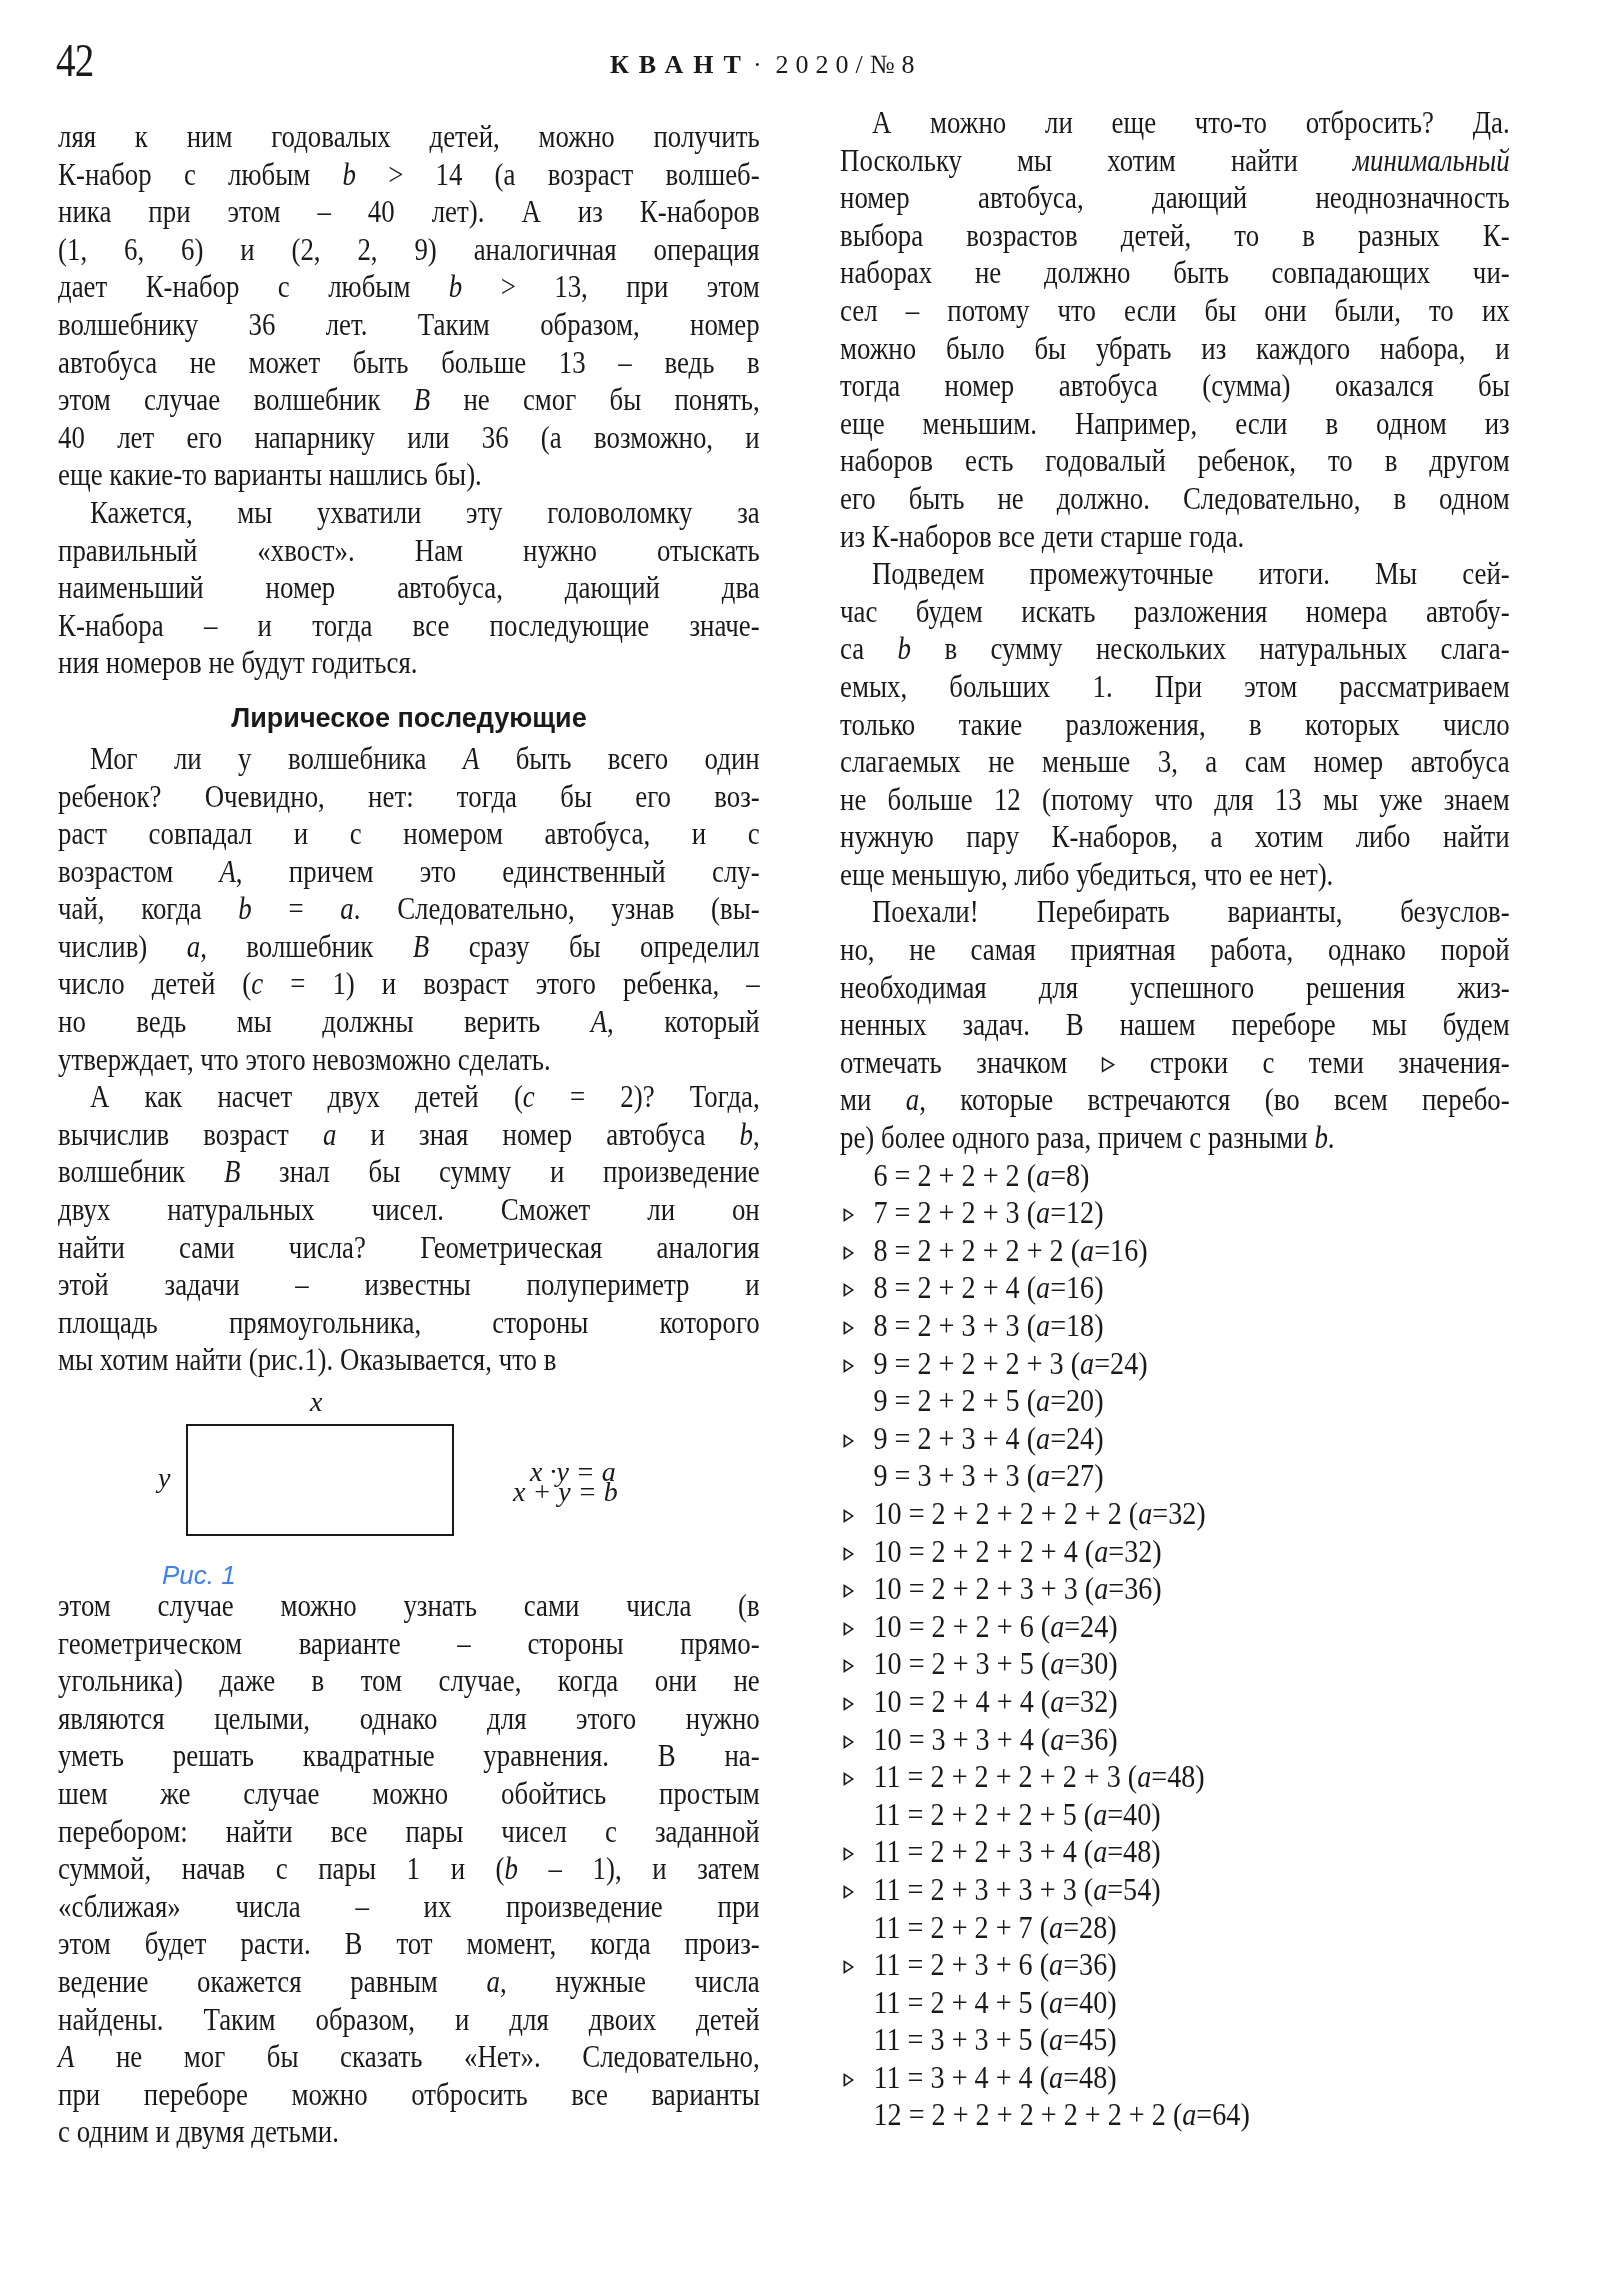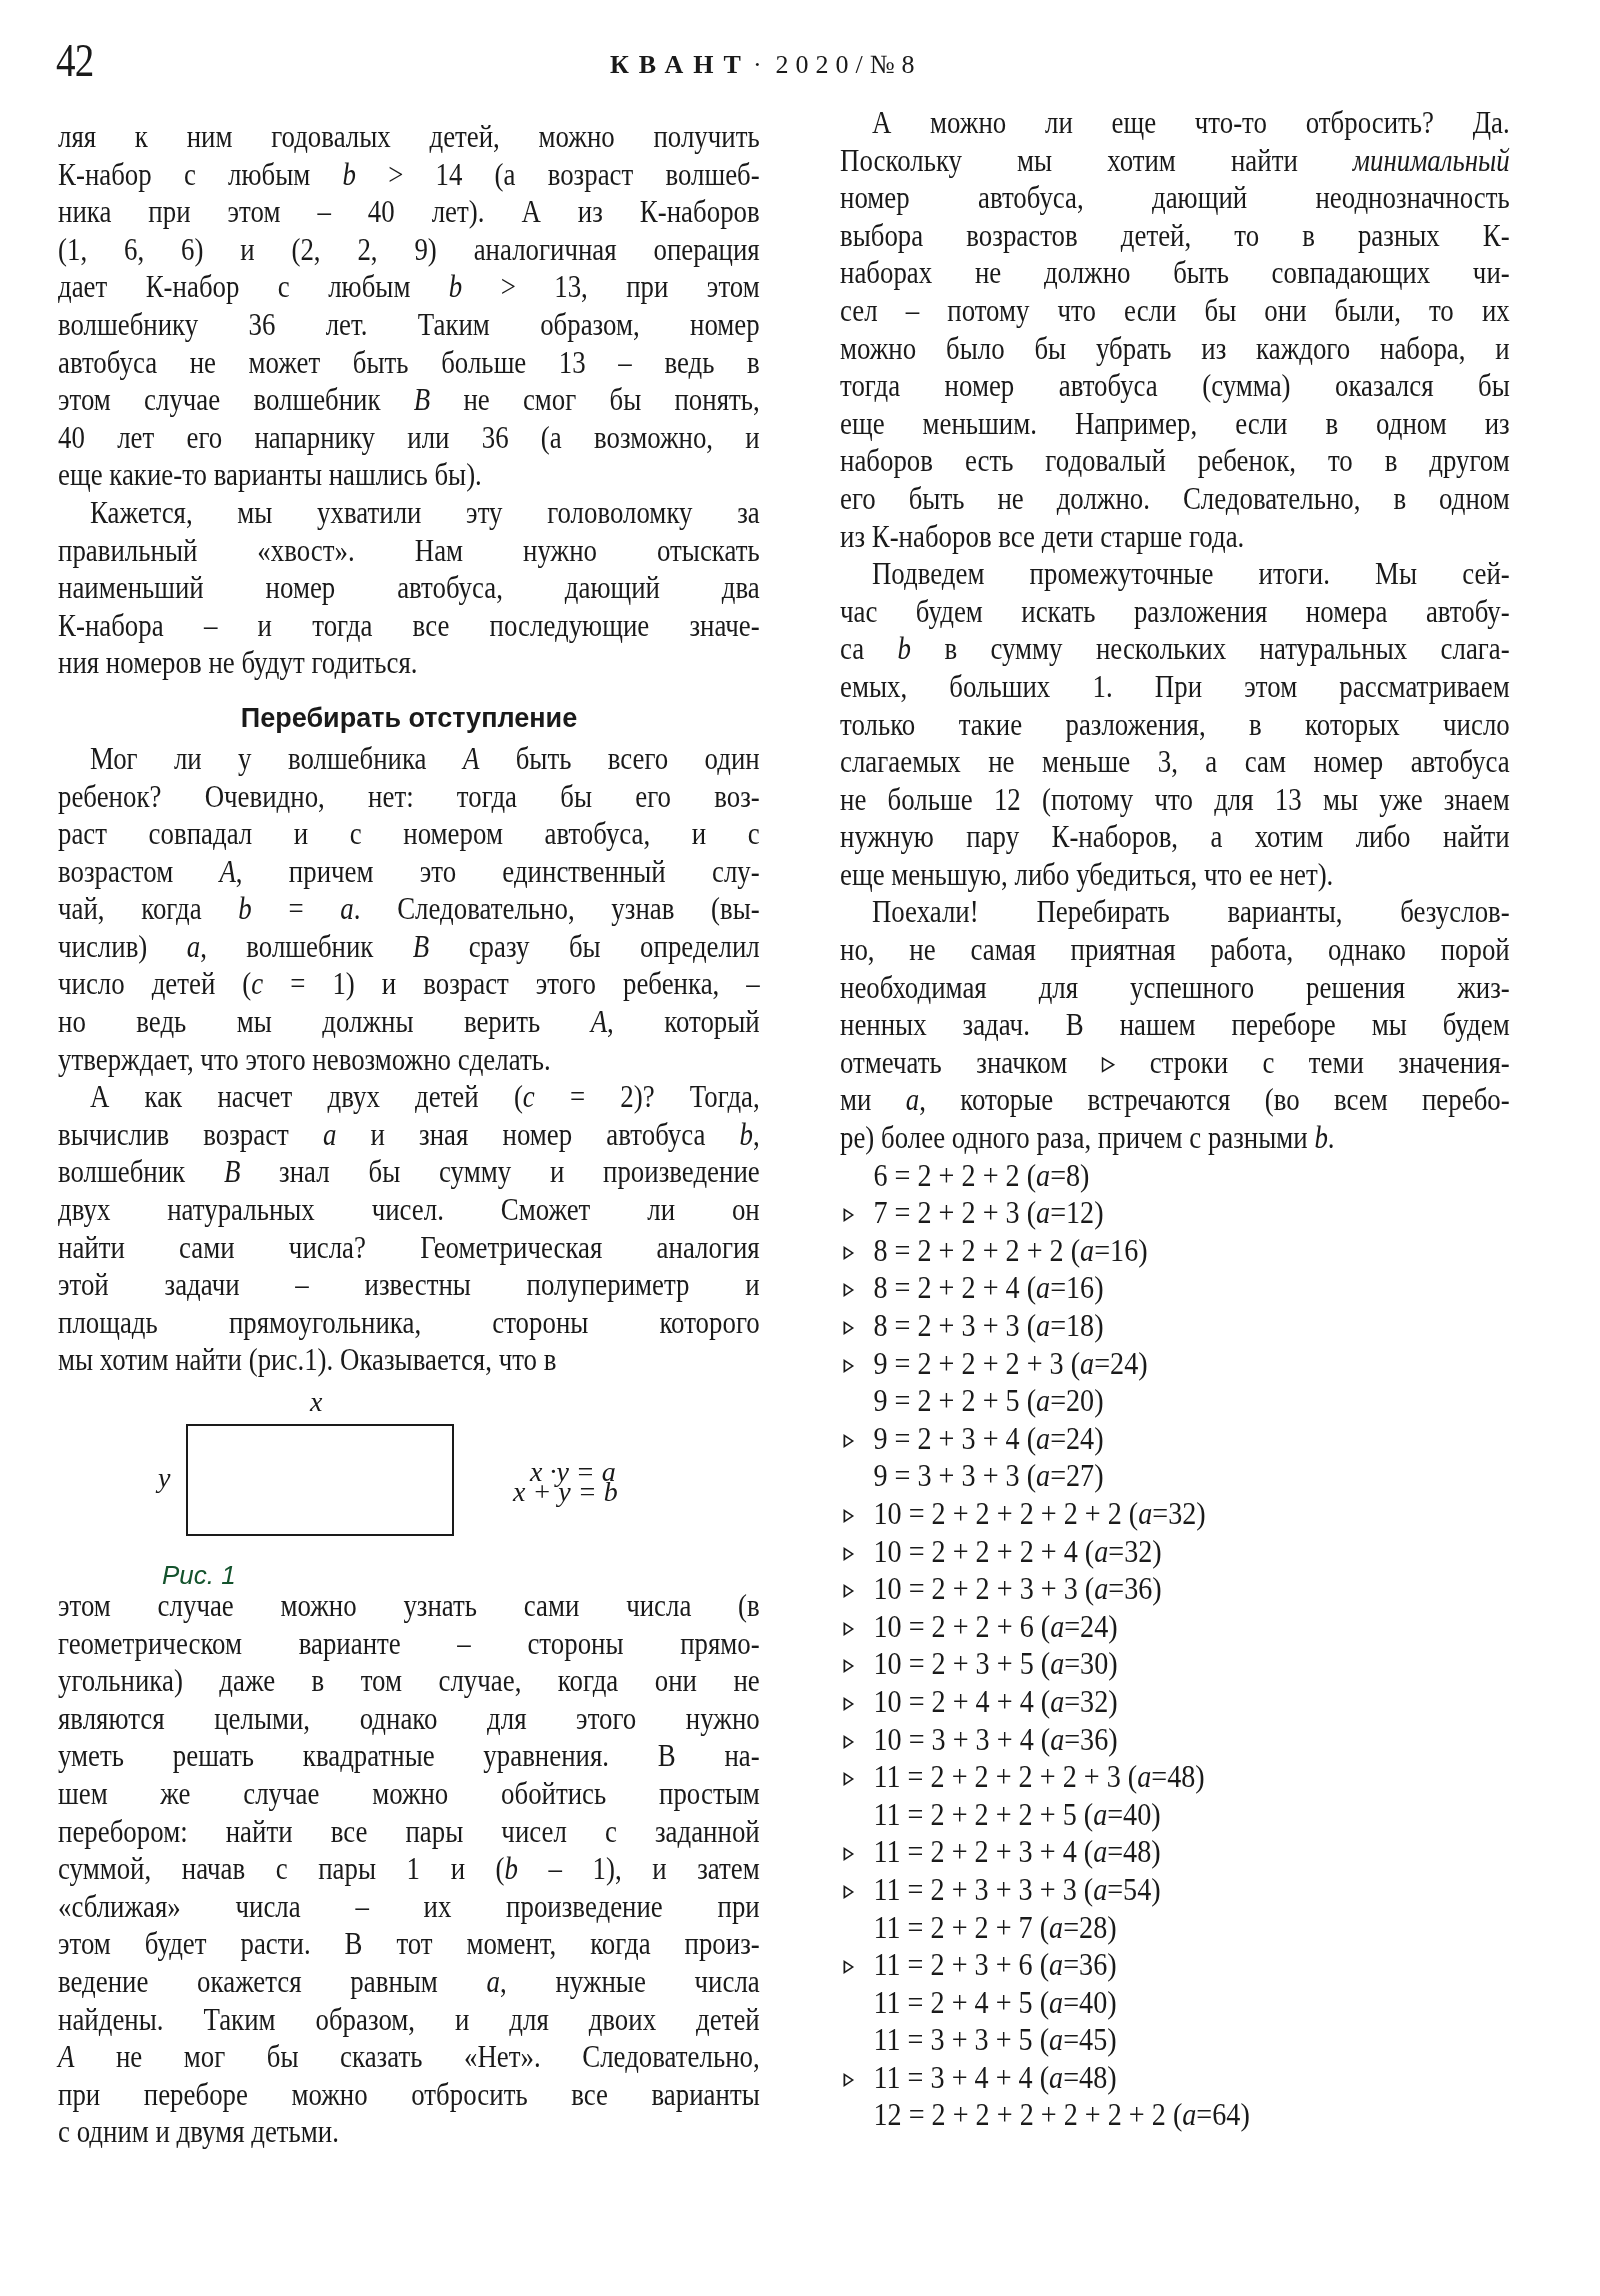--- a/index.html
+++ b/index.html
@@ -58,21 +58,21 @@
     font-family: "Liberation Serif", serif;
   }
   .fig-label-x { left: 252px; top: 4px; }
   .fig-label-y { left: 100px; top: 80px; }
   .fig-eq { position: absolute; left: 455px; font-size: 28px; font-style: italic; white-space: nowrap; }
   .fig-eq1 { top: 74px; left: 472px; }
   .fig-eq2 { top: 94px; }
   .fig-caption {
     position: absolute; left: 104px; top: 178px;
     font-family: "Liberation Sans", "DejaVu Sans", sans-serif;
-    font-style: italic; font-size: 26px; color: #14532d;
+    font-style: italic; font-size: 26px; color: #3b82f6;
   }
 
   .eq-list { display: block; }
   .eq-row {
     display: block; height: 37.6px; white-space: nowrap; position: relative;
     padding-left: 38px;
     transform: scaleX(0.88); transform-origin: left center;
   }
   .eq-marker {
     position: absolute; left: 4px; top: 14px;
@@ -107,21 +107,21 @@
       <span class="line">40 лет его напарнику или 36 (а возможно, и</span>
       <span class="line last">еще какие-то варианты нашлись бы).</span>
     </div>
   <div>
       <span class="line indent">Кажется, мы ухватили эту головоломку за</span>
       <span class="line">правильный «хвост». Нам нужно отыскать</span>
       <span class="line">наименьший номер автобуса, дающий два</span>
       <span class="line">К-набора – и тогда все последующие значе-</span>
       <span class="line last">ния номеров не будут годиться.</span>
     </div>
-  <div class="subheading">Перебирать отступление</div>
+  <div class="subheading">Лирическое последующие</div>
   <div>
       <span class="line indent">Мог ли у волшебника <i>A</i> быть всего один</span>
       <span class="line">ребенок? Очевидно, нет: тогда бы его воз-</span>
       <span class="line">раст совпадал и с номером автобуса, и с</span>
       <span class="line">возрастом <i>A</i>, причем это единственный слу-</span>
       <span class="line">чай, когда <i>b</i> = <i>a</i>. Следовательно, узнав (вы-</span>
       <span class="line">числив) <i>a</i>, волшебник <i>B</i> сразу бы определил</span>
       <span class="line">число детей (<i>c</i> = 1) и возраст этого ребенка, –</span>
       <span class="line">но ведь мы должны верить <i>A</i>, который</span>
       <span class="line last">утверждает, что этого невозможно сделать.</span>

